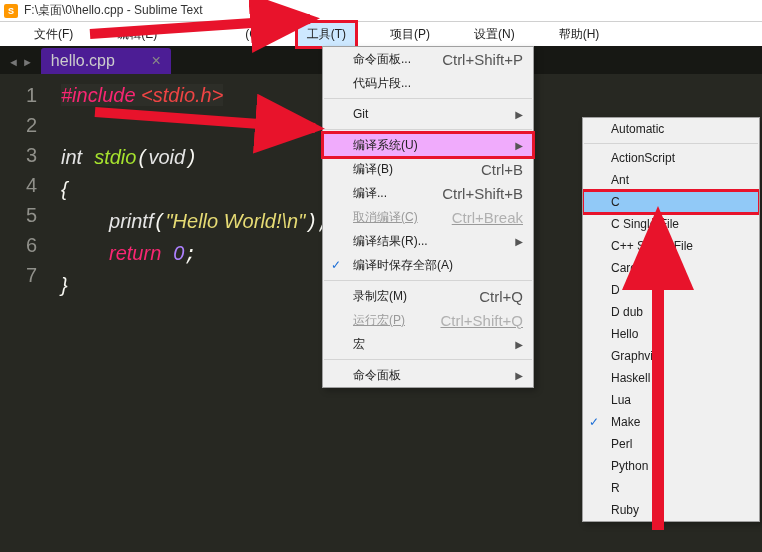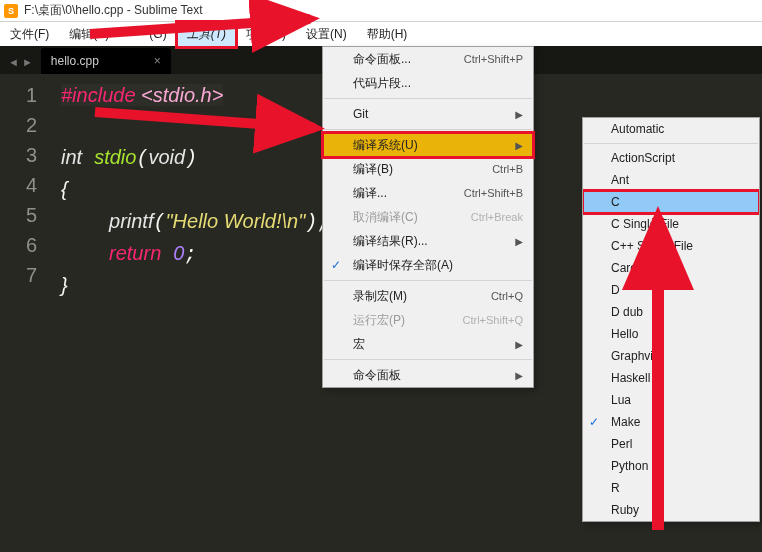--- a/index.html
+++ b/index.html
@@ -1,47 +1,47 @@
 <!DOCTYPE html>
 <html><head>
 <meta charset="utf-8">
 <style>
   * { box-sizing: border-box; margin: 0; padding: 0; font-family: "Segoe UI", Tahoma, sans-serif; }
   body { width: 762px; height: 552px; background: #272822; overflow: hidden; position: relative; }
 
   .titlebar { height: 22px; background: #fff; display: flex; align-items: center; padding: 0 4px; font-size: 12px; color: #333; border-bottom: 1px solid #d0d0d0;}
   .titlebar .logo { width: 14px; height: 14px; background: #ff9800; border-radius: 2px; margin-right: 6px; font-size: 9px; color:#fff; display:inline-flex; align-items:center; justify-content:center; font-weight:bold;}
   .menubar { height: 24px; background: #fff; display: flex; align-items: center; font-size: 12px; color: #222; position:relative; }
-  .menubar .mitem { padding: 4px 10px; cursor: default; }
-  .menubar .mitem.active { background: #cde8ff; border: 1px solid #7eb4ea; padding:3px 9px;font-style:italic;}
+  .menubar .mitem { padding: 4px 10px; cursor: default; margin-left: 24px; }
+  .menubar .mitem.active { background: #cde8ff; border: 1px solid #7eb4ea; padding:3px 9px;}
   .highlight-red { outline: 3px solid #e8132b; outline-offset: -1px; }
 
   .tabbar { height: 28px; background: #171814; display:flex; align-items:flex-end;}
   .nav-arrows { color:#777; font-size:11px; padding:0 8px 6px 8px;}
-  .tab { background:#000000; color:#ccc; height:26px; min-width:130px; font-size:12px; display:flex; align-items:center; padding:0 10px; border-top-left-radius:3px; border-top-right-radius:3px;}
+  .tab { background:#4c1d95; color:#ccc; height:26px; min-width:130px; font-size:16px; display:flex; align-items:center; padding:0 10px; border-top-left-radius:3px; border-top-right-radius:3px;}
   .tab .close { margin-left:auto; color:#888; }
 
   .editor { display:flex; height: calc(552px - 22px - 24px - 28px); background:#272822;}
   .gutter { width:55px; background:#272822; color:#90908a; text-align:right; padding:6px 18px 0 0; font-family: Consolas, monospace; font-size:20px; line-height:30px;}
   .code { flex:1; padding:6px 0 0 6px; font-family: Consolas, "Courier New", monospace; font-size:20px; line-height:30px; color:#f8f8f2; font-style:italic; white-space:pre;}
   .kw-blue { color:#e5e5e5; }
   .kw-pink { color:#f92672; }
   .kw-green { color:#a6e22e; }
   .str { color:#e6db74; }
   .num { color:#ae81ff; }
   .inc { color:#f92672; }
-  .inc-path { color:#f9a8d4; }
+  .inc-path { color:#ef4444; }
   .currentline { background: rgba(255,255,255,0.03); }
 
   .dropdown { position:absolute; top:46px; left:322px; width:212px; background:#f0f0f0; border:1px solid #a0a0a0; box-shadow:3px 3px 6px rgba(0,0,0,0.25); font-size:12px; z-index:10;}
   .dropdown .row { display:flex; align-items:center; height:24px; padding:0 10px 0 30px; position:relative; color:#222;}
-  .dropdown .row.disabled { color:#9a9a9a; }
-  .dropdown .row .shortcut { margin-left:auto; color:#555; font-size:11px;}
+  .dropdown .row.disabled { color:#9a9a9a;text-decoration:underline; }
+  .dropdown .row .shortcut { margin-left:auto; color:#555; font-size:15px;}
   .dropdown .row.disabled .shortcut { color:#b0b0b0;}
-  .dropdown .row.hover { background:#eab308; }
+  .dropdown .row.hover { background:#f0abfc; }
   .dropdown .row.hover.hl { outline:3px solid #e8132b; outline-offset:-1px;}
   .dropdown .sep { height:1px; background:#d4d4d4; margin:3px 1px;}
   .dropdown .check { position:absolute; left:8px; color:#1e6fd6; font-size:12px;}
   .dropdown .sub-arrow { margin-left:auto; color:#555; font-size:10px;}
 
   .submenu { position:absolute; top:117px; left:582px; width:178px; background:#f0f0f0; border:1px solid #a0a0a0; box-shadow:3px 3px 6px rgba(0,0,0,0.25); font-size:12px; z-index:11; max-height:430px; overflow:hidden;}
   .submenu .row { display:flex; align-items:center; height:22px; padding:0 10px 0 28px; position:relative; color:#222;}
   .submenu .row .check { position:absolute; left:6px; color:#1e6fd6; font-size:12px;}
   .submenu .row.hover { background:#91c9f7; }
   .submenu .sep { height:1px; background:#d4d4d4; margin:3px 1px;}

